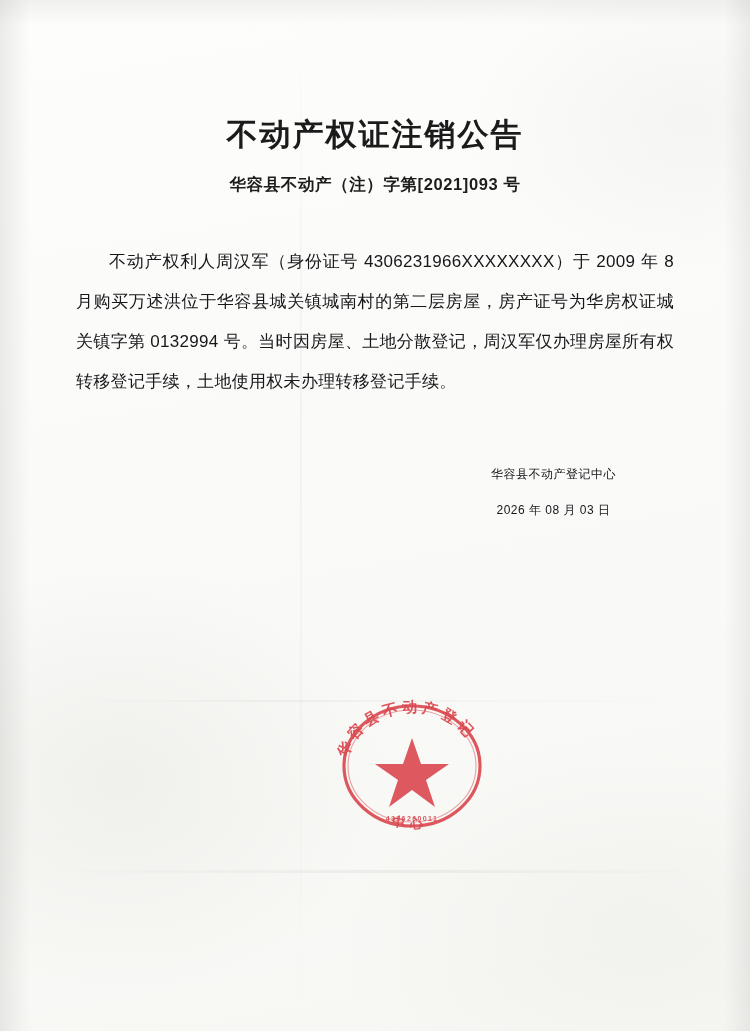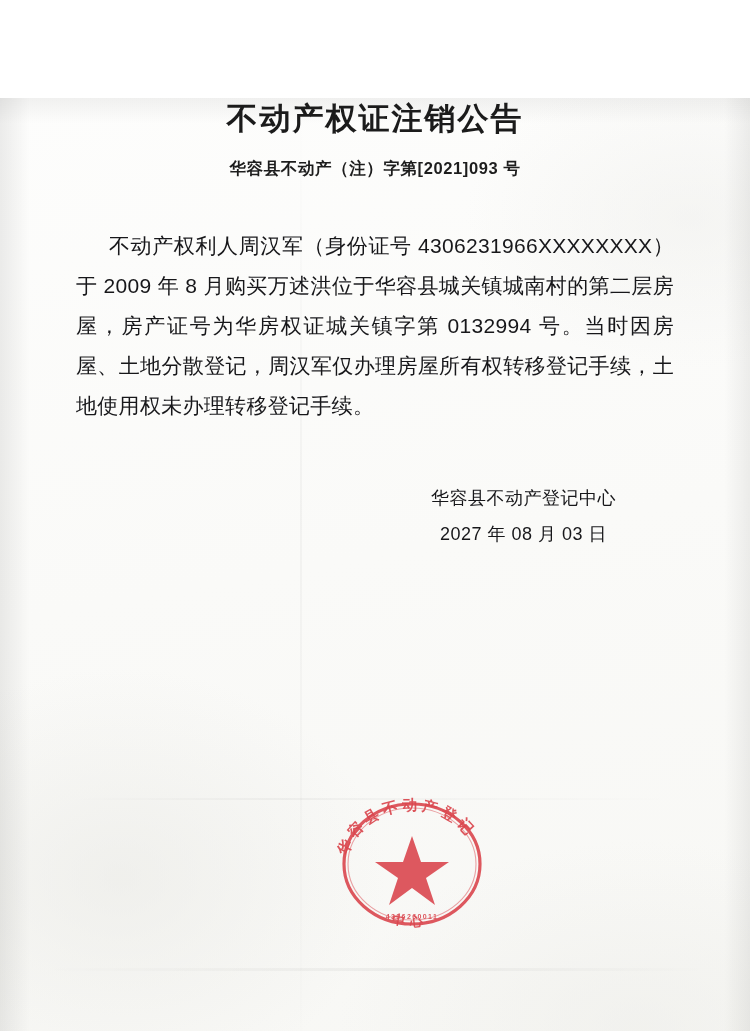--- a/index.html
+++ b/index.html
@@ -39,21 +39,21 @@
         background: linear-gradient(180deg, rgba(0,0,0,0.05), rgba(0,0,0,0)); }
   .c5 { left: 300px; top: 0; width: 2px; height: 1031px;
         background: linear-gradient(180deg, rgba(0,0,0,0.0), rgba(0,0,0,0.035) 40%, rgba(0,0,0,0.0)); }
   .c6 { left: 70px; top: 700px; width: 610px; height: 2px;
         background: linear-gradient(90deg, rgba(0,0,0,0.0), rgba(0,0,0,0.04) 35%, rgba(0,0,0,0.0)); }
   .c7 { left: 40px; top: 870px; width: 670px; height: 3px;
         background: linear-gradient(90deg, rgba(0,0,0,0.0), rgba(0,0,0,0.05) 55%, rgba(0,0,0,0.0)); }
 
   .doc {
     position: relative;
-    padding: 0 76px;
+    padding: 16px 76px;
     z-index: 2;
   }
 
   .title {
     margin-top: 98px;
     text-align: center;
     font-family: "Liberation Sans", "DejaVu Sans", sans-serif;
     font-weight: bold;
     font-size: 31px;
     letter-spacing: 2px;
@@ -68,21 +68,21 @@
     color: #1d1d1d;
     font-family: "Liberation Sans", "DejaVu Sans", sans-serif;
     font-weight: 600;
   }
 
   .body-block {
     margin-top: 46px;
   }
 
   .para {
-    font-size: 21px;
+    font-size: 17px;
     line-height: 40px;
     color: #17171a;
     text-indent: 33px;
     text-align: justify;
     text-justify: inter-ideograph;
     letter-spacing: 0.3px;
     font-family: "Liberation Sans", "DejaVu Sans", sans-serif;
     font-weight: 500;
   }
   .para + .para { margin-top: 6px; }
@@ -90,21 +90,21 @@
   .signature {
     margin-top: 30px;
     position: relative;
     height: 130px;
   }
   .sig-lines {
     position: absolute;
     right: 58px;
     top: 24px;
     text-align: center;
-    font-size: 18px;
+    font-size: 12px;
     line-height: 36px;
     color: #17171a;
     font-family: "Liberation Sans", "DejaVu Sans", sans-serif;
     font-weight: 500;
     letter-spacing: 0.5px;
   }
 
   
   .seal {
     position: absolute;
@@ -137,21 +137,21 @@
 
     <div class="subtitle">华容县不动产（注）字第[2021]093 号</div>
 
     <div class="body-block">
       <p class="para">不动产权利人周汉军（身份证号 4306231966XXXXXXXX）于 2009 年 8 月购买万述洪位于华容县城关镇城南村的第二层房屋，房产证号为华房权证城关镇字第 0132994 号。当时因房屋、土地分散登记，周汉军仅办理房屋所有权转移登记手续，土地使用权未办理转移登记手续。</p>
     </div>
 
     <div class="signature">
       <div class="sig-lines">
         <div>华容县不动产登记中心</div>
-        <div>2027 年 08 月 03 日</div>
+        <div>2026 年 08 月 03 日</div>
       </div>
     </div>
 
   </div>
 
   <div class="seal">
     <svg width="180" height="152" viewBox="0 0 180 152" xmlns="http://www.w3.org/2000/svg">
       <defs>
         <path id="arcTop" d="M 24,80 A 66,58 0 0 1 156,80"></path>
         <path id="arcBottom" d="M 32,86 A 58,52 0 0 0 148,86"></path>

